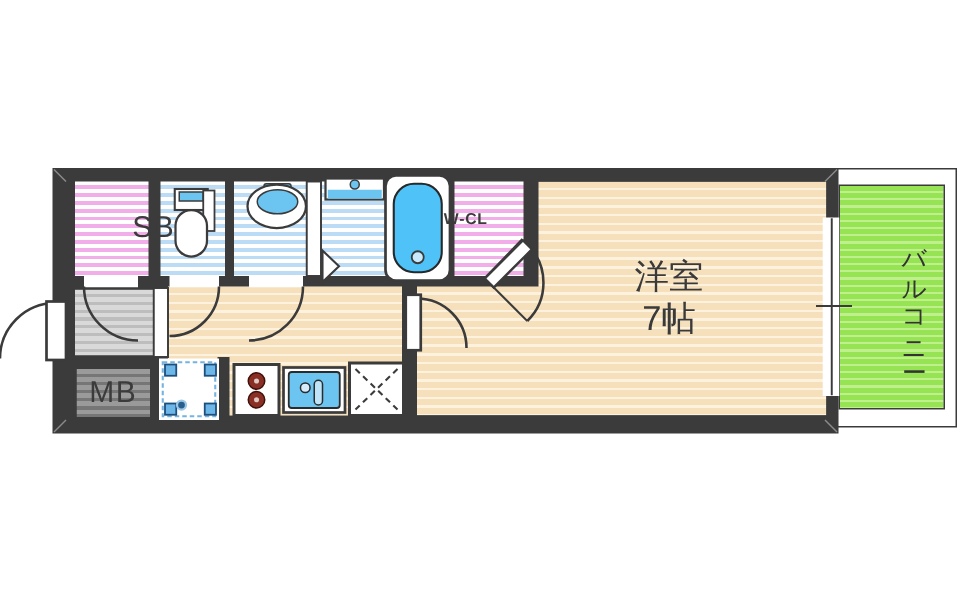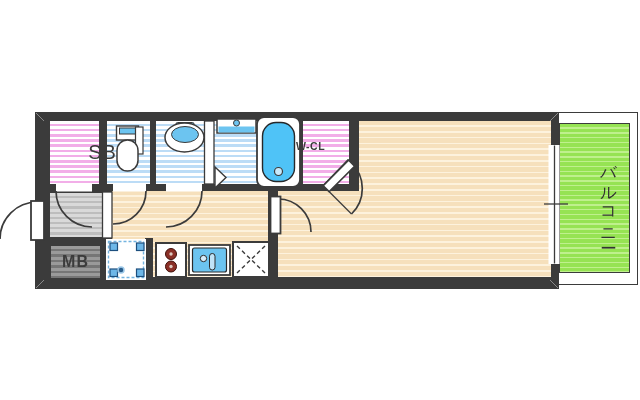--- a/index.html
+++ b/index.html
@@ -26,21 +26,21 @@
   #room-hall {left:112px;top:191px;width:156px;height:86px;}
   #room-genkan{left:49px;top:192px;width:54px;height:46px;border:1.3px solid #3b3b3b;}
   #room-mb   {left:49px; top:244px;width:53px;height:36px;border:2px solid #3b3b3b;}
   
   #balcony{left:557px;top:112px;width:81px;height:173px;background:#ffffff;border:1.6px solid #3b3b3b;}
   #balcony-floor{left:1px;top:10px;width:71px;height:150px;border:1px solid #3b3b3b;}
   
   .lbl{display:flex;align-items:center;justify-content:center;color:#3b3b3b;}
   #lbl-sb {left:50px; top:121px;width:49px;height:63px;font-size:20px;letter-spacing:1px;margin-left:28px;}
   #lbl-wcl{left:285px;top:134px;width:51px;height:24px;font-size:10.5px;font-weight:bold;letter-spacing:.5px;}
-  #lbl-mb {left:49px; top:244px;width:53px;height:36px;font-size:16px;letter-spacing:1px;font-weight:bold;}
+  #lbl-mb {left:49px; top:244px;width:53px;height:36px;font-size:20px;letter-spacing:1px;}
   #lbl-main{left:350px;top:156px;width:192px;height:84px;flex-direction:column;
             font-size:23px;line-height:1.22;color:#3a3a3a;}
   #lbl-balcony{left:593px;top:118px;width:32px;height:160px;writing-mode:vertical-rl;
             text-orientation:mixed;font-size:16.5px;letter-spacing:2.5px;color:#333;}
   #overlay{left:0;top:0;width:640px;height:400px;}
 </style>
 </head>
 <body>
 
 <div id="stage">
@@ -154,15 +154,19 @@
 
     <g stroke="#3b3b3b">
       <rect x="548.5" y="145" width="11" height="119" fill="#ffffff" stroke="none"></rect>
       <line x1="554.5" y1="145.5" x2="554.5" y2="263.5" stroke-width="1.3"></line>
       <line x1="544" y1="204" x2="568" y2="204" stroke-width="1.3"></line>
     </g>
   </svg>
 
   <div id="lbl-sb" class="abs lbl">SB</div>
   <div id="lbl-wcl" class="abs lbl">W-CL</div>
+  <div id="lbl-main" class="abs lbl">
+    <span>洋室</span>
+    <span>7帖</span>
+  </div>
   <div id="lbl-balcony" class="abs lbl">バルコニー</div>
   <div id="lbl-mb" class="abs lbl">MB</div>
 </div>
 
 </body></html>

